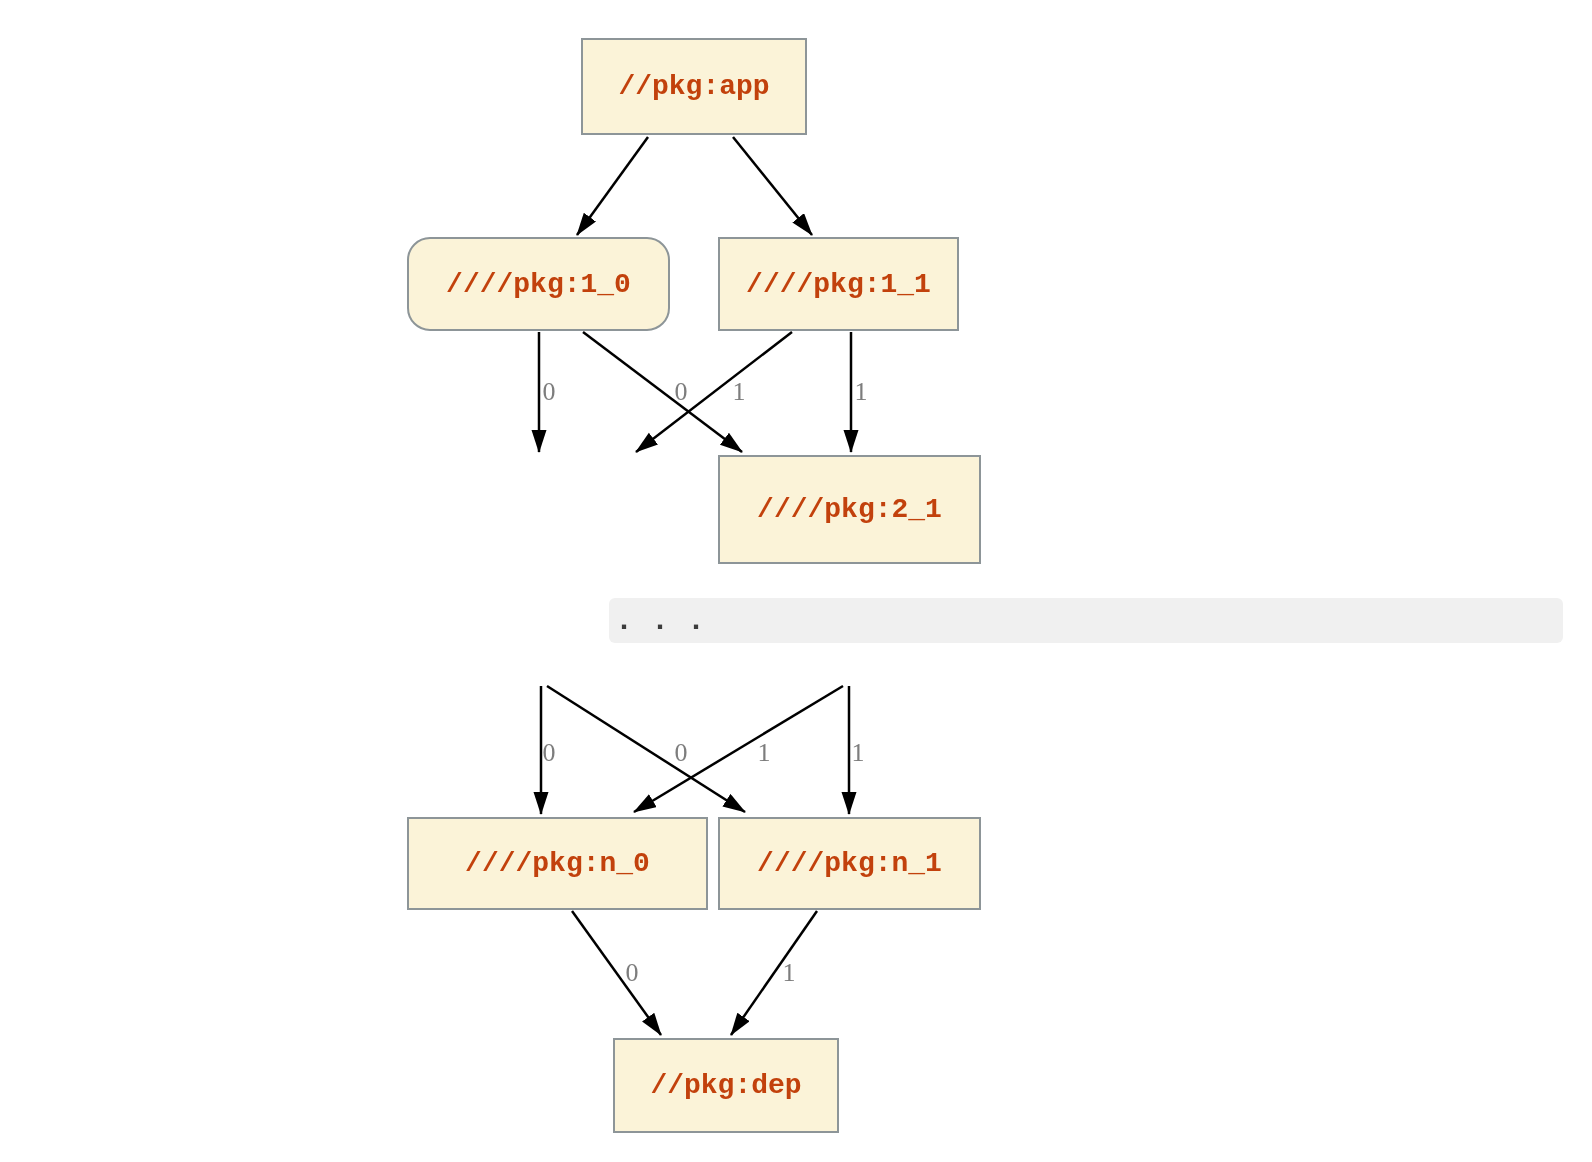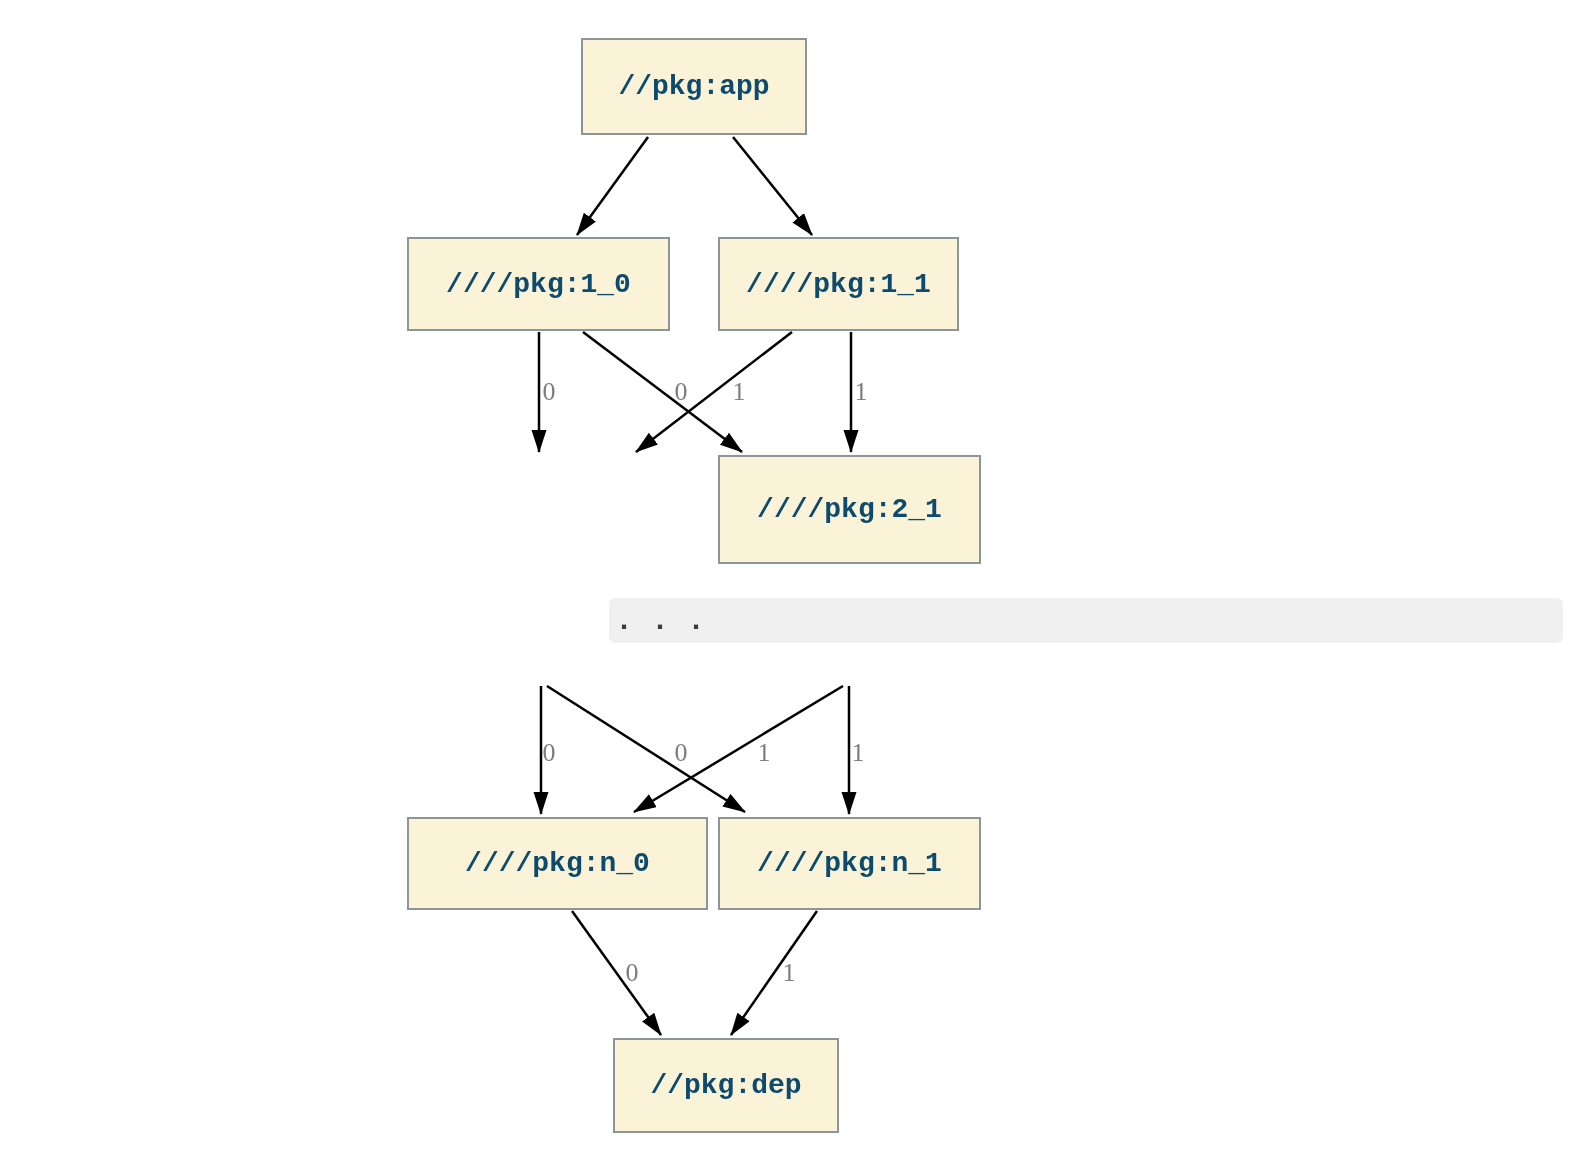--- a/index.html
+++ b/index.html
@@ -18,21 +18,21 @@
     position: absolute;
     box-sizing: border-box;
     background: var(--node-fill, #fbf3d8);
     border: 2px solid var(--node-border, #8d9598);
     display: flex;
     align-items: center;
     justify-content: center;
     font-family: "Liberation Mono", "DejaVu Sans Mono", monospace;
     font-weight: bold;
     font-size: 28px;
-    color: #0c4a6e;
+    color: #c2410c;
     white-space: pre;
   }
   .ellipsis-bar {
     position: absolute;
     box-sizing: border-box;
     background: var(--bar-bg, #f0f0f0);
     border-radius: 6px;
     display: flex;
     align-items: center;
     padding-left: 6px;
@@ -52,21 +52,21 @@
     font-family: "Liberation Serif", "DejaVu Serif", serif;
     font-size: 26px;
   }
 </style>
 </head>
 <body>
 
 <div id="canvas">
 
   <div class="node" style="left: 581px; top: 38px; width: 226px; height: 97px;">//pkg:app</div>
-  <div class="node" style="left: 407px; top: 237px; width: 263px; height: 94px;">////pkg:1_0</div>
+  <div class="node" style="left: 407px; top: 237px; width: 263px; height: 94px; border-radius: 23px;">////pkg:1_0</div>
   <div class="node" style="left: 718px; top: 237px; width: 241px; height: 94px;">////pkg:1_1</div>
   <div class="node" style="left: 718px; top: 455px; width: 263px; height: 109px;">////pkg:2_1</div>
   <div class="node" style="left: 407px; top: 817px; width: 301px; height: 93px;">////pkg:n_0</div>
   <div class="node" style="left: 718px; top: 817px; width: 263px; height: 93px;">////pkg:n_1</div>
   <div class="node" style="left: 581px; top: 1038px; width: 226px; height: 95px; margin-left: 32px;">//pkg:dep</div>
 
   <div class="ellipsis-bar" id="elided-bar" style="left: 609px; top: 598px; width: 954px; height: 45px;">. . .</div>
 
   <svg id="edge-layer" width="1592" height="1162" viewBox="0 0 1592 1162">
     <defs>

